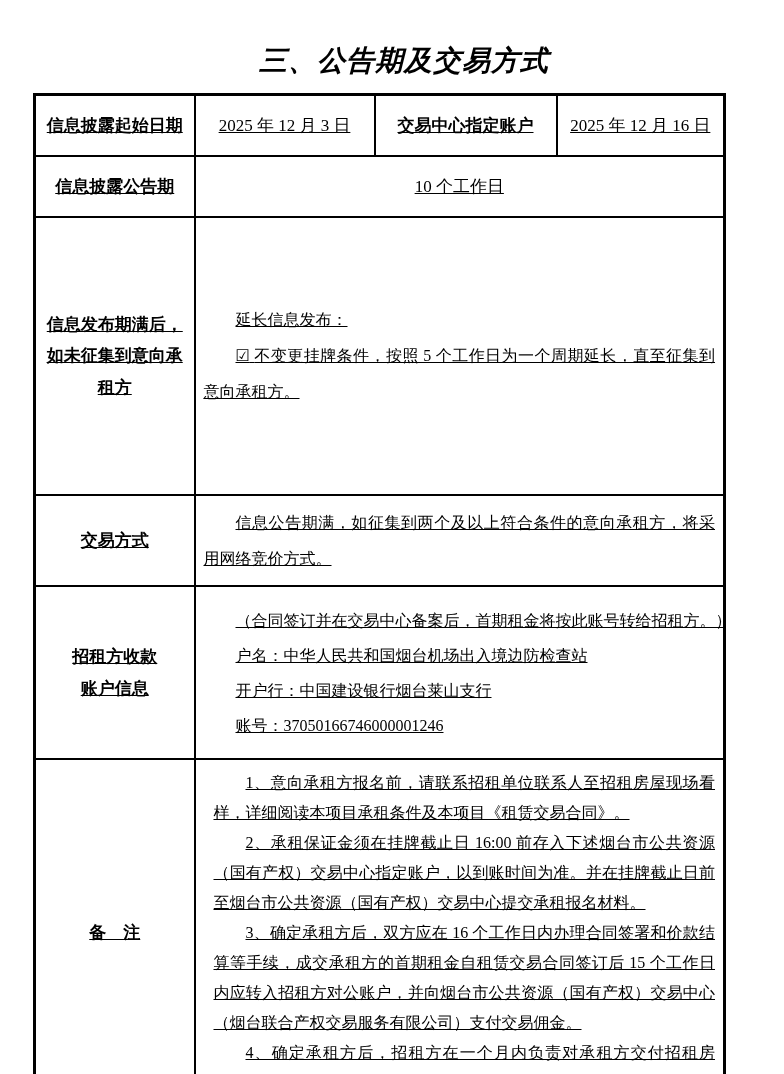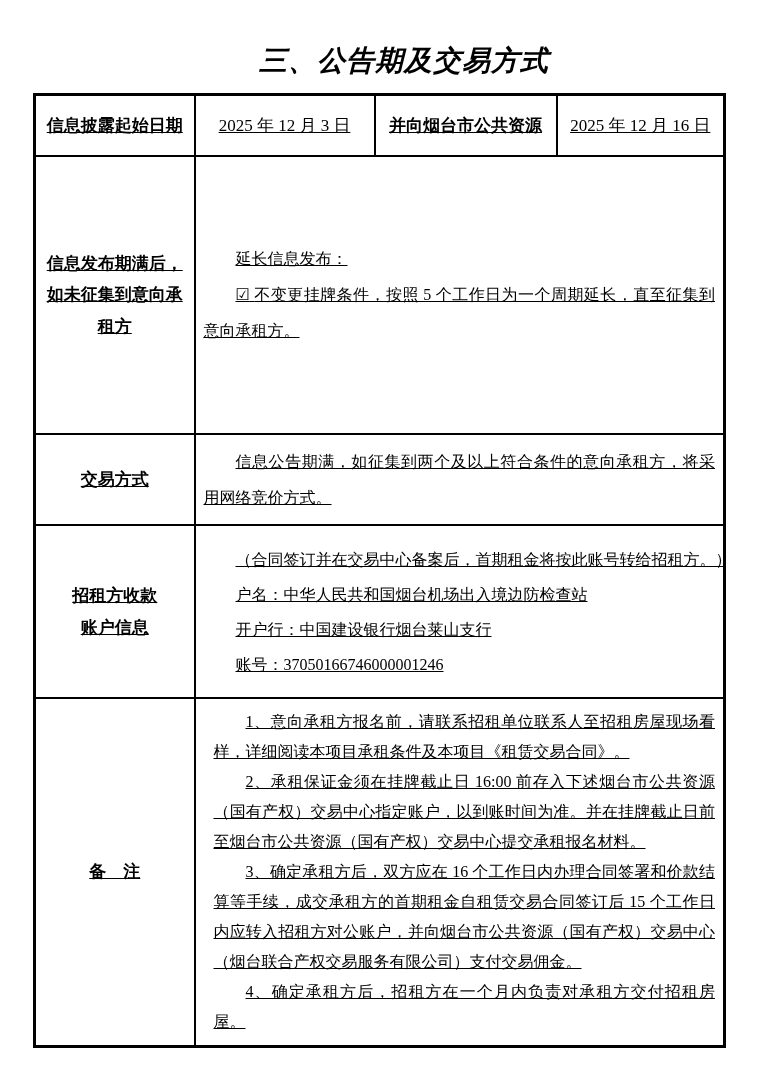--- a/index.html
+++ b/index.html
@@ -87,24 +87,28 @@
       <col style="width:160px">
       <col style="width:180px">
       <col style="width:182px">
       <col style="width:168px">
     </colgroup>
 
     <tbody>
         <tr class="r-dates" style="height:57px;">
       <td class="lbl">信息披露起始日期</td>
       <td class="val">2025 年 12 月 3 日</td>
-      <td class="lbl">并向烟台市公共资源</td>
+      <td class="lbl">交易中心指定账户</td>
       <td class="val">2025 年 12 月 16 日</td>
     </tr>
 
+    <tr class="r-period" style="height:57px;">
+      <td class="lbl">信息披露公告期</td>
+      <td class="val" colspan="3">10 个工作日</td>
+    </tr>
 
     <tr class="r-extension" style="height:278px;">
       <td class="lbl">信息发布期满后，
 如未征集到意向承
 租方</td>
       <td class="content" colspan="3">
         <p>延长信息发布：</p>
         <p><span class="checkbox-glyph">☑</span> <span>不变更挂牌条件，按照 5 个工作日为一个周期延长，直至征集到意向承租方。</span></p>
       </td>
     </tr>

